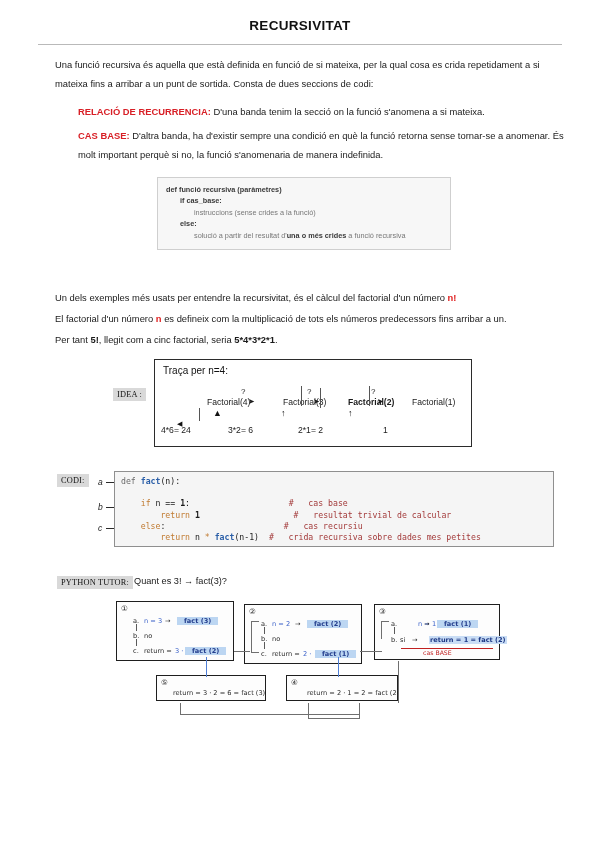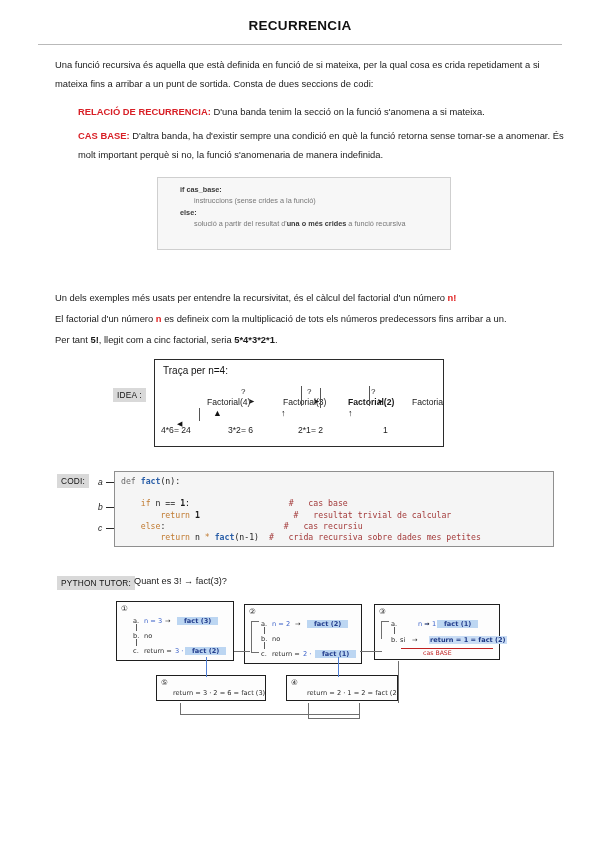--- a/index.html
+++ b/index.html
@@ -86,28 +86,29 @@
 
   
   .tag {
     position: absolute;
     background: #d9d9d9;
     color: #111;
     font-size: 8.3px;
     padding: 2px 4px;
     letter-spacing: 0.2px;
     white-space: nowrap;
+    font-family: Liberation Serif, serif;
   }
 
   
   .trace-box {
     position: absolute;
     left: 154px;
     top: 359px;
-    width: 290px;
+    width: 318px;
     height: 88px;
     border: 1.6px solid #2b2b2b;
     background: #fff;
     box-sizing: border-box;
     overflow: hidden;
   }
   .trace-title {
     position: absolute;
     left: 8px;
     top: 5px;
@@ -248,36 +249,37 @@
     position: absolute;
     width: 1px;
     background: #5a5a5a;
   }
 </style>
 </head>
 <body>
 
 <div class="page">
 
-  <div class="doc-title">RECURRENCIA</div>
+  <div class="doc-title">RECURSIVITAT</div>
   <div class="title-rule"></div>
 
   <div class="para bullets">
     <div class="blk">
       <span class="redlbl">RELACIÓ DE RECURRENCIA:</span><span> D'una banda tenim la secció on la funció s'anomena a si mateixa.</span>
     </div>
     <div class="blk">
       <span class="redlbl">CAS BASE:</span><span> D'altra banda, ha d'existir sempre una condició en què la funció retorna sense tornar-se a anomenar. És molt important perquè si no, la funció s'anomenaria de manera indefinida.</span>
     </div>
   </div>
 
   <div class="para intro">Una funció recursiva és aquella que està definida en funció de si mateixa, per la qual cosa es crida repetidament a si mateixa fins a arribar a un punt de sortida. Consta de dues seccions de codi:</div>
 
   <div class="pseudo-box">
     <div class="pseudo-inner">
+      <div class="l1">def funció  recursiva (paràmetres)</div>
       <div class="ind1 kw">if cas_base:</div>
       <div class="ind2 dim">instruccions (sense crides a la funció)</div>
       <div class="ind1 kw">else:</div>
       <div class="ind2 dim"><span>solució a partir del resultat d'</span><span class="kw">una o més crides</span><span> a funció  recursiva</span></div>
     </div>
   </div>
 
   <div class="para example">
     <div><span>Un dels exemples més usats per entendre la recursivitat, és el càlcul del factorial d'un número </span><span class="red">n!</span></div>
     <div><span>El factorial d'un número </span><span class="red">n</span><span> es defineix com la multiplicació de tots els números predecessors fins arribar a un.</span></div>

